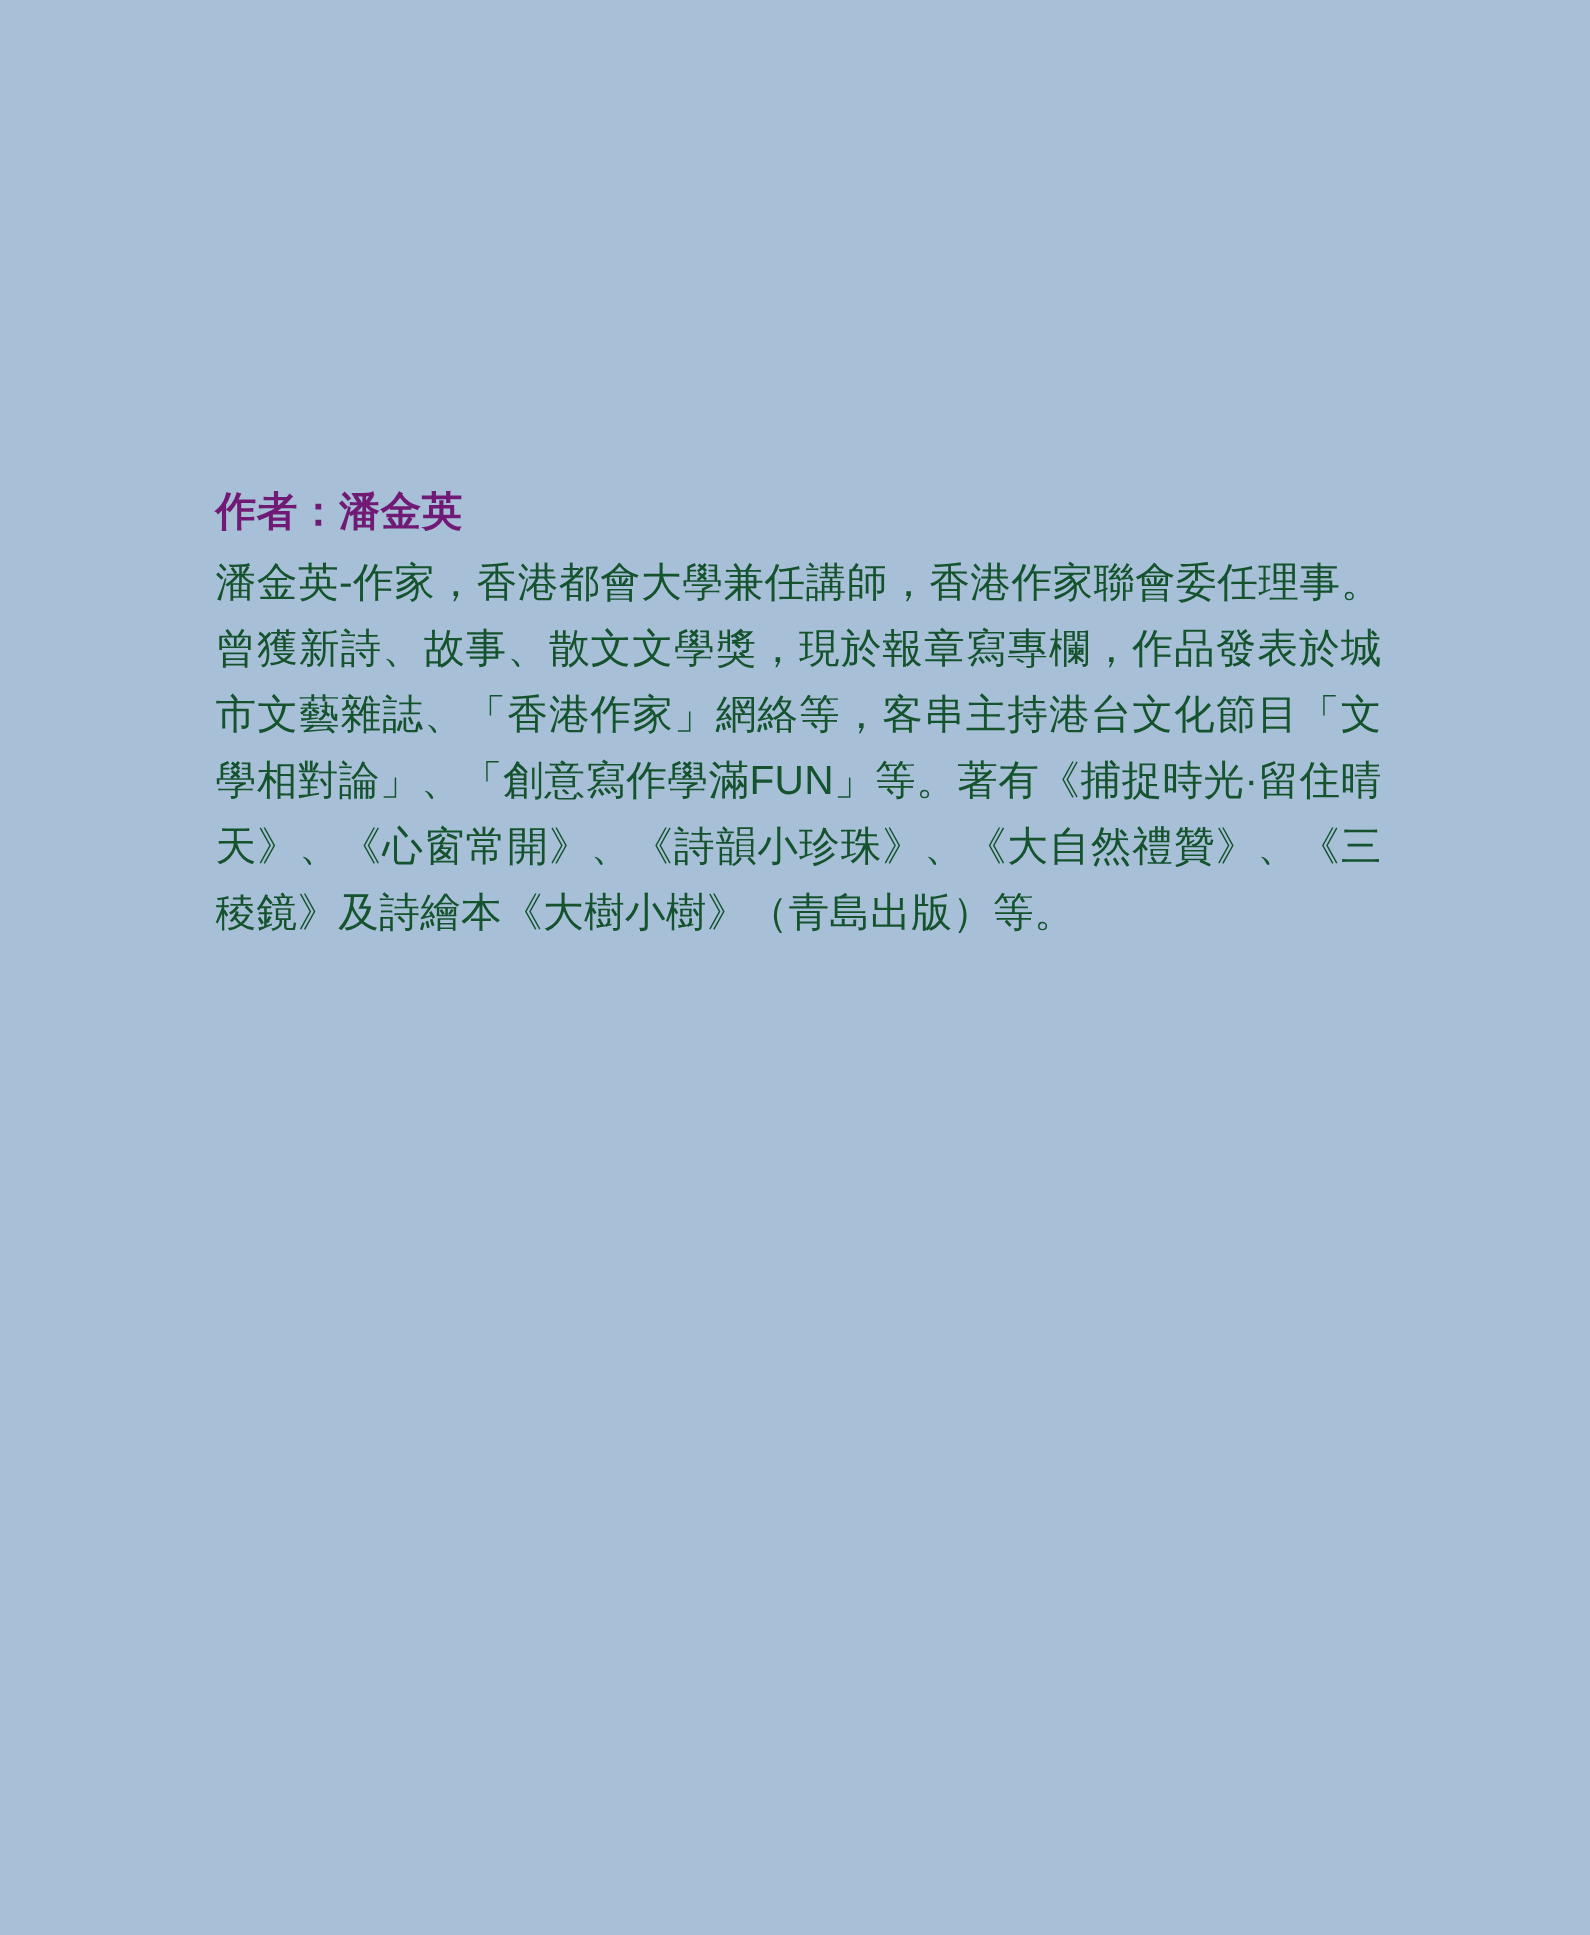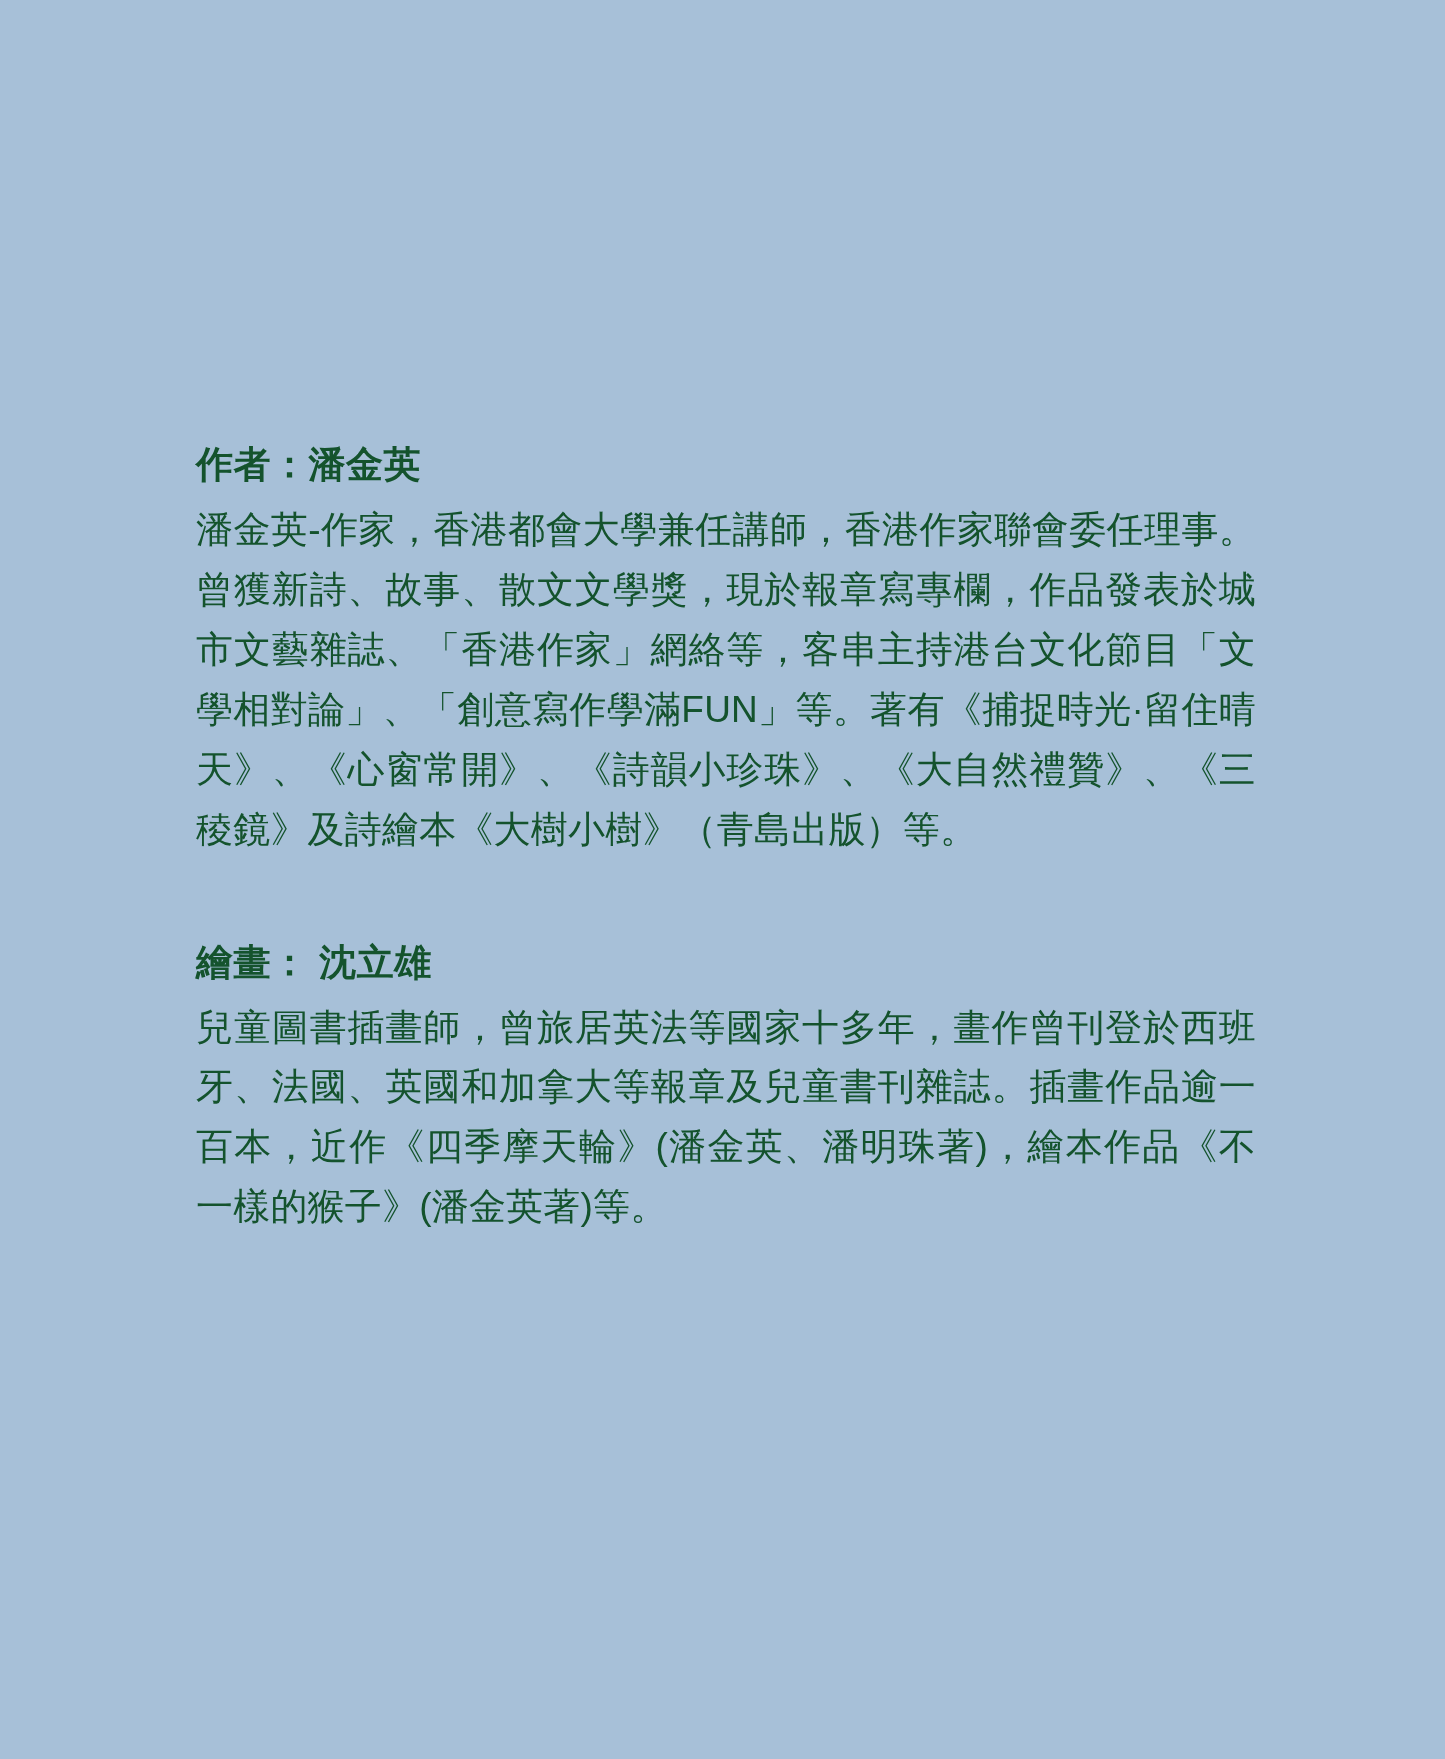--- a/index.html
+++ b/index.html
@@ -27,21 +27,21 @@
   }
   .section {
     margin-bottom: 56px;
   }
   .section:last-child {
     margin-bottom: 0;
   }
   .heading {
     font-size: 37px;
     font-weight: bold;
-    color: #14532d;
+    color: #701a75;
     line-height: 1.35;
     letter-spacing: 0.5px;
     margin: 0 0 10px 0;
   }
   .body-text {
     font-size: 37px;
     color: #14532d;
     line-height: 1.62;
     letter-spacing: 0.2px;
     margin: 0;
@@ -58,19 +58,15 @@
 <div class="page">
   <div class="content">
 
     <div class="section">
       <h2 class="heading">作者：潘金英</h2>
       <p class="body-text">潘金英-作家，香港都會大學兼任講師，香港作家聯會委任理事。曾獲新詩、故事、散文文學獎，現於報章寫專欄，作品發表於城市文藝雜誌、「香港作家」網絡等，客串主持港台文化節目「文學相對論」、「創意寫作學滿FUN」等。著有《捕捉時光·留住晴天》、《心窗常開》、《詩韻小珍珠》、《大自然禮贊》、《三稜鏡》及詩繪本《大樹小樹》（青島出版）等。</p>
     </div>
 
     <div class="spacer-gap"></div>
 
-    <div class="section">
-      <h2 class="heading">繪畫： 沈立雄</h2>
-      <p class="body-text">兒童圖書插畫師，曾旅居英法等國家十多年，畫作曾刊登於西班牙、法國、英國和加拿大等報章及兒童書刊雜誌。插畫作品逾一百本，近作《四季摩天輪》(潘金英、潘明珠著)，繪本作品《不一樣的猴子》(潘金英著)等。</p>
-    </div>
 
   </div>
 </div>
 
 </body></html>

